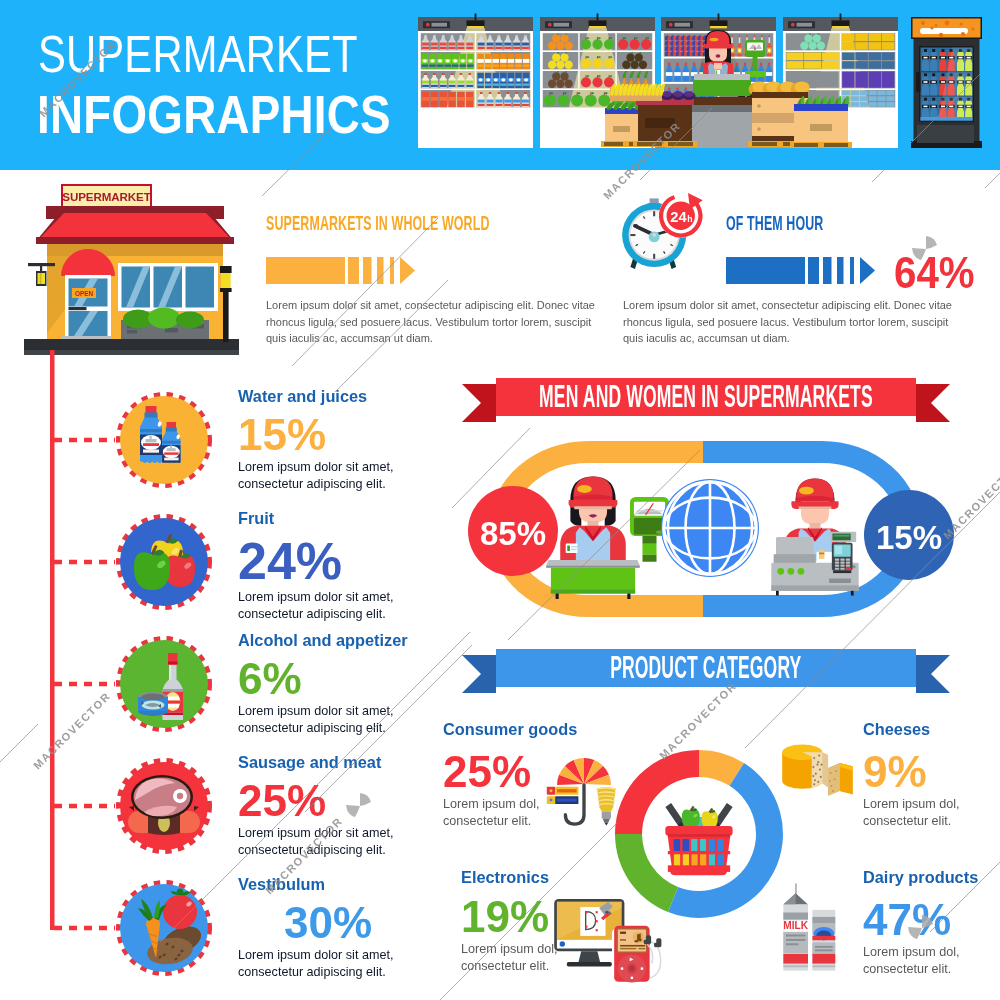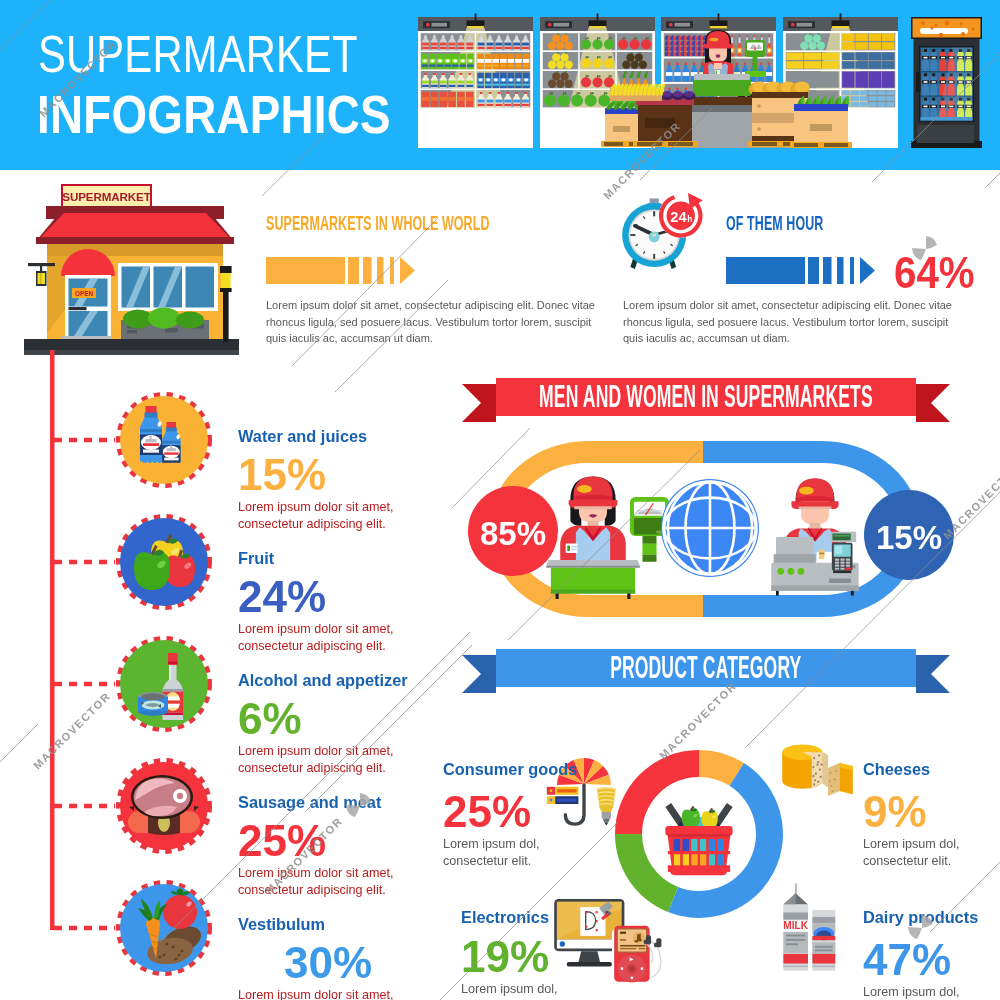--- a/index.html
+++ b/index.html
@@ -11,34 +11,34 @@
 
   
   #header{position:absolute;left:0;top:0;width:1000px;height:170px;background:#1eb2fb;}
   #title1{position:absolute;left:38px;top:29px;font-size:51.5px;color:#fff;
           font-weight:400;line-height:1;letter-spacing:0.2px;
           transform:scaleX(0.811);transform-origin:0 0;white-space:nowrap;}
   #title2{position:absolute;left:37px;top:88px;font-size:53.9px;color:#fff;
           font-weight:700;line-height:1;letter-spacing:0.3px;
           transform:scaleX(0.849);transform-origin:0 0;white-space:nowrap;}
   .cond-82{display:inline-block;transform:scaleX(0.592);transform-origin:0 0;white-space:nowrap;}
-  .cond-86{display:inline-block;transform:scaleX(0.996);transform-origin:0 0;white-space:nowrap;margin-top:40px;}
+  .cond-86{display:inline-block;transform:scaleX(0.996);transform-origin:0 0;white-space:nowrap;}
   .cond-90{display:inline-block;transform:scaleX(0.903);transform-origin:0 0;white-space:nowrap;}
   .h-orange{color:#f9a825;}
   .h-blue{color:#1565c0;}
   .body-txt{font-size:11px;color:#58595b;line-height:16.6px;}
 
   
   .stat-title{font-weight:700;font-size:21px;line-height:1;letter-spacing:.2px;}
   .big-num{font-weight:700;font-size:30.6px;color:#f4323c;line-height:1;}
 
   
   .cat-title{font-weight:700;font-size:16.4px;color:#1761b0;line-height:1;}
   .cat-pct{font-weight:700;font-size:38px;line-height:1;}
-  .cat-body{font-size:12.6px;color:#b91c1c;line-height:16.6px;}
+  .cat-body{font-size:12.6px;color:#0f172a;line-height:16.6px;}
 
   
   .pc-title{font-weight:700;font-size:16.4px;color:#1761b0;line-height:1;}
   .pc-pct{font-weight:700;font-size:38px;line-height:1;}
   .pc-body{font-size:12.6px;color:#58595b;line-height:16.6px;}
 </style>
 </head>
 <body>
 
 <div id="page">
@@ -1295,21 +1295,21 @@
         <path d="M -10 -10 q 1 -14 6 -18 q 0 12 -2 18 z" fill="#2e9c22"></path>
       </g>
 </svg>
     <div class="abs" style="left:238px;top:388px;width:180px;">
 <div class="cat-title"><span class="cond-86">Water and juices</span></div>
 <div class="cat-pct" style="color:#fbb040;margin-top:9px;font-size:44px;"><span style="display:inline-block;transform:scaleX(1.0);transform-origin:0 0;white-space:nowrap;">15%</span></div>
 <div class="cat-body" style="margin-top:2px;width:160px;">Lorem ipsum dolor sit amet, consectetur adipiscing elit.</div>
 </div>
 <div class="abs" style="left:238px;top:510px;width:180px;">
 <div class="cat-title"><span class="cond-86">Fruit</span></div>
-<div class="cat-pct" style="color:#3b5fc0;margin-top:9px;font-size:44px;"><span style="display:inline-block;transform:scaleX(1.0);transform-origin:0 0;white-space:nowrap;">24%</span></div>
+<div class="cat-pct" style="color:#3b5fc0;margin-top:9px;font-size:52px;"><span style="display:inline-block;transform:scaleX(1.0);transform-origin:0 0;white-space:nowrap;">24%</span></div>
 <div class="cat-body" style="margin-top:2px;width:160px;">Lorem ipsum dolor sit amet, consectetur adipiscing elit.</div>
 </div>
 <div class="abs" style="left:238px;top:632px;width:180px;">
 <div class="cat-title"><span class="cond-86">Alcohol and appetizer</span></div>
 <div class="cat-pct" style="color:#61b22c;margin-top:9px;font-size:44px;"><span style="display:inline-block;transform:scaleX(1.0);transform-origin:0 0;white-space:nowrap;">6%</span></div>
 <div class="cat-body" style="margin-top:2px;width:160px;">Lorem ipsum dolor sit amet, consectetur adipiscing elit.</div>
 </div>
 <div class="abs" style="left:238px;top:754px;width:180px;">
 <div class="cat-title"><span class="cond-86">Sausage and meat</span></div>
 <div class="cat-pct" style="color:#f4323c;margin-top:9px;font-size:44px;"><span style="display:inline-block;transform:scaleX(1.0);transform-origin:0 0;white-space:nowrap;">25%</span></div>

